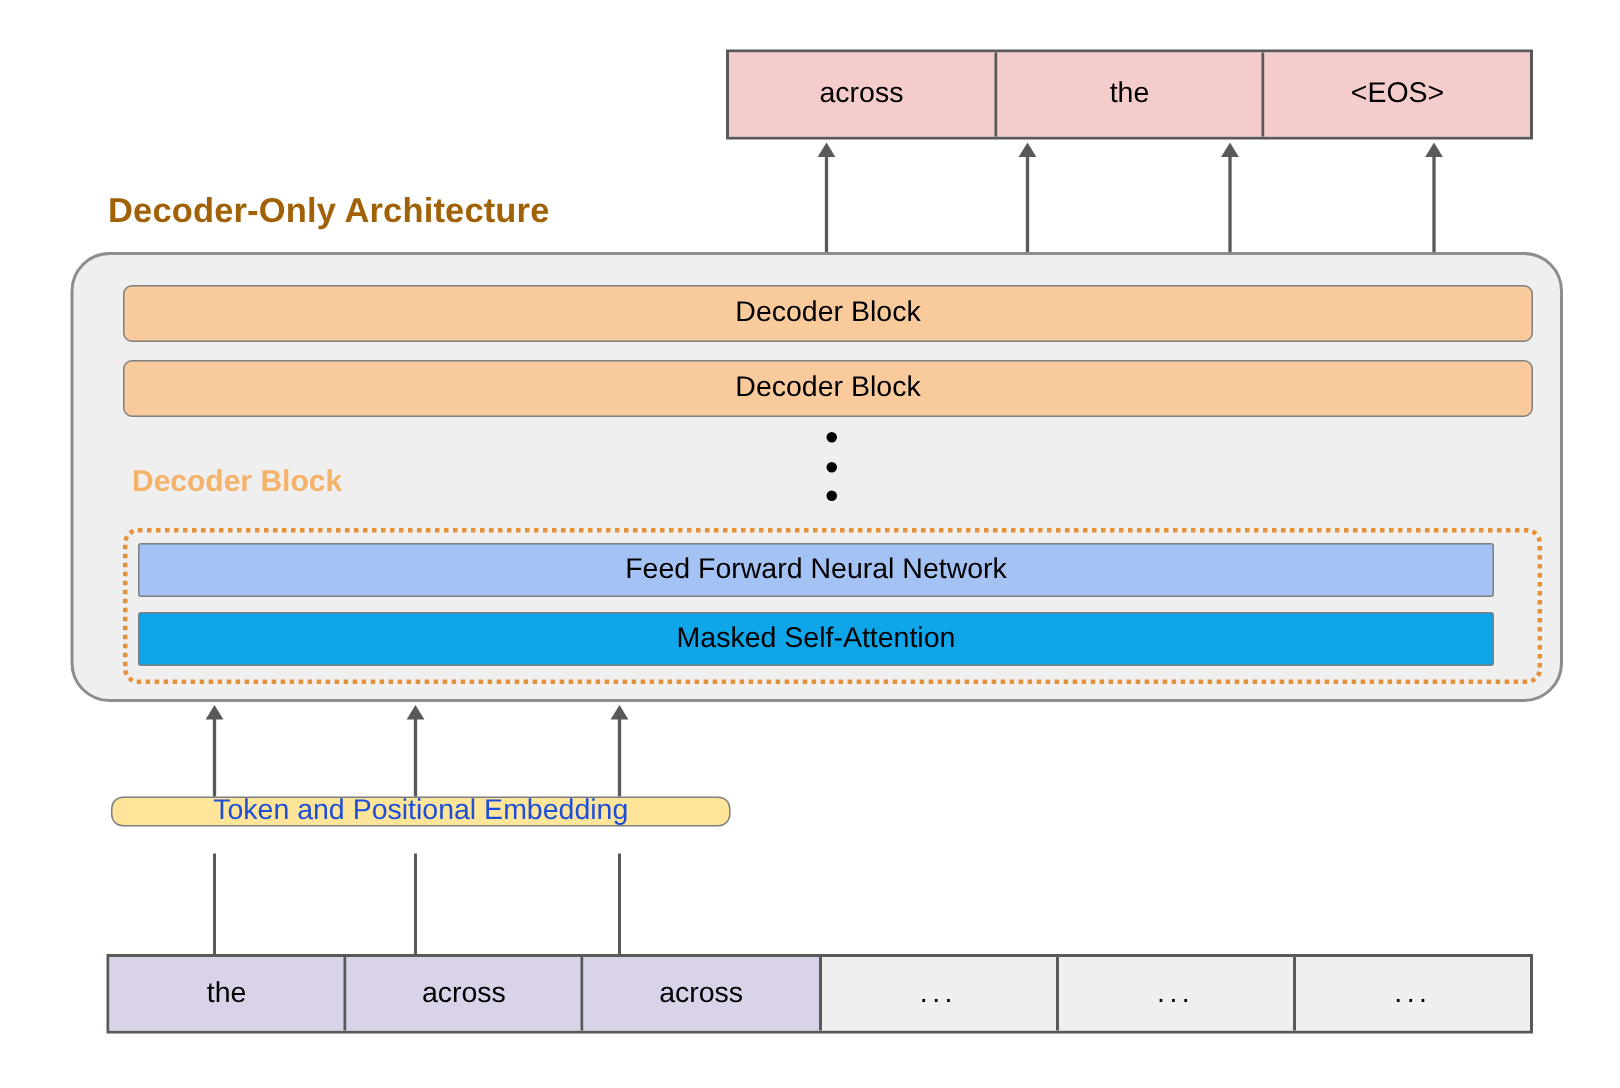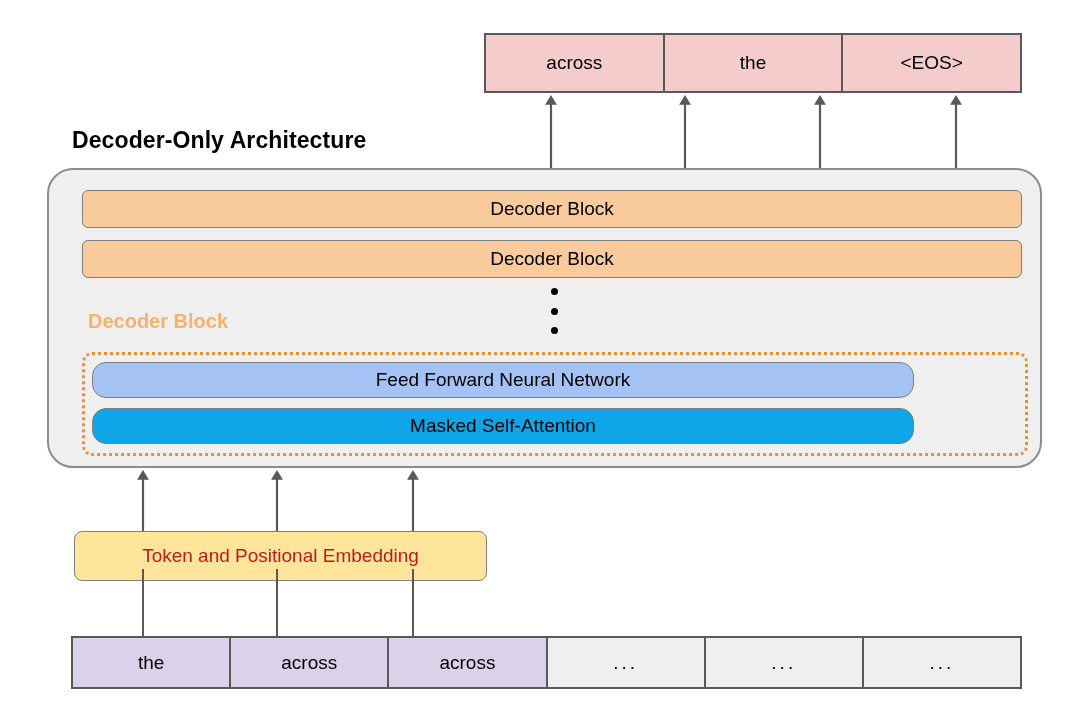--- a/index.html
+++ b/index.html
@@ -37,21 +37,21 @@
     color: #000;
     box-sizing: border-box;
   }
   #output-row .cell:last-child { border-right: none; }
 
   
   #arch-title {
     left: 72px; top: 127px;
     font-size: 23px;
     font-weight: bold;
-    color: #000000;
+    color: #a16207;
     letter-spacing: 0.1px;
     white-space: nowrap;
   }
 
   
   #decoder-container {
     left: 47px; top: 168px;
     width: 995px; height: 300px;
     background: #EFEFEF;
     border: 2px solid #8d8d8d;
@@ -99,44 +99,44 @@
     white-space: nowrap;
   }
   #dotted-frame {
     left: 82px; top: 352px;
     width: 946px; height: 104px;
     border: 3px dotted #E69138;
     border-radius: 10px;
   }
   .inner-layer {
     left: 92px;
-    width: 822px; height: 36px;
+    width: 904px; height: 36px;
     border: 1.6px solid #7f7f7f;
-    border-radius: 14px;
+    border-radius: 2px;
     display: flex;
     align-items: center;
     justify-content: center;
     font-size: 19px;
     color: #000;
   }
   #ffnn-layer  { top: 362px; background: #A4C2F4; }
   #attn-layer  { top: 408px; background: #0ea5e9; }
 
   
   #embedding-box {
     left: 74px; top: 531px;
-    width: 413px; height: 50px;
+    width: 413px; height: 20px;
     background: #FFE599;
     border: 1.6px solid #7f7f7f;
     border-radius: 8px;
     display: flex;
     align-items: center;
     justify-content: center;
     font-size: 19px;
-    color: #b91c1c;
+    color: #1d4ed8;
   }
 
   
   #input-row {
     left: 71px; top: 636px;
     width: 951px; height: 53px;
     display: flex;
     border: 2px solid #595959;
     box-sizing: border-box;
   }

